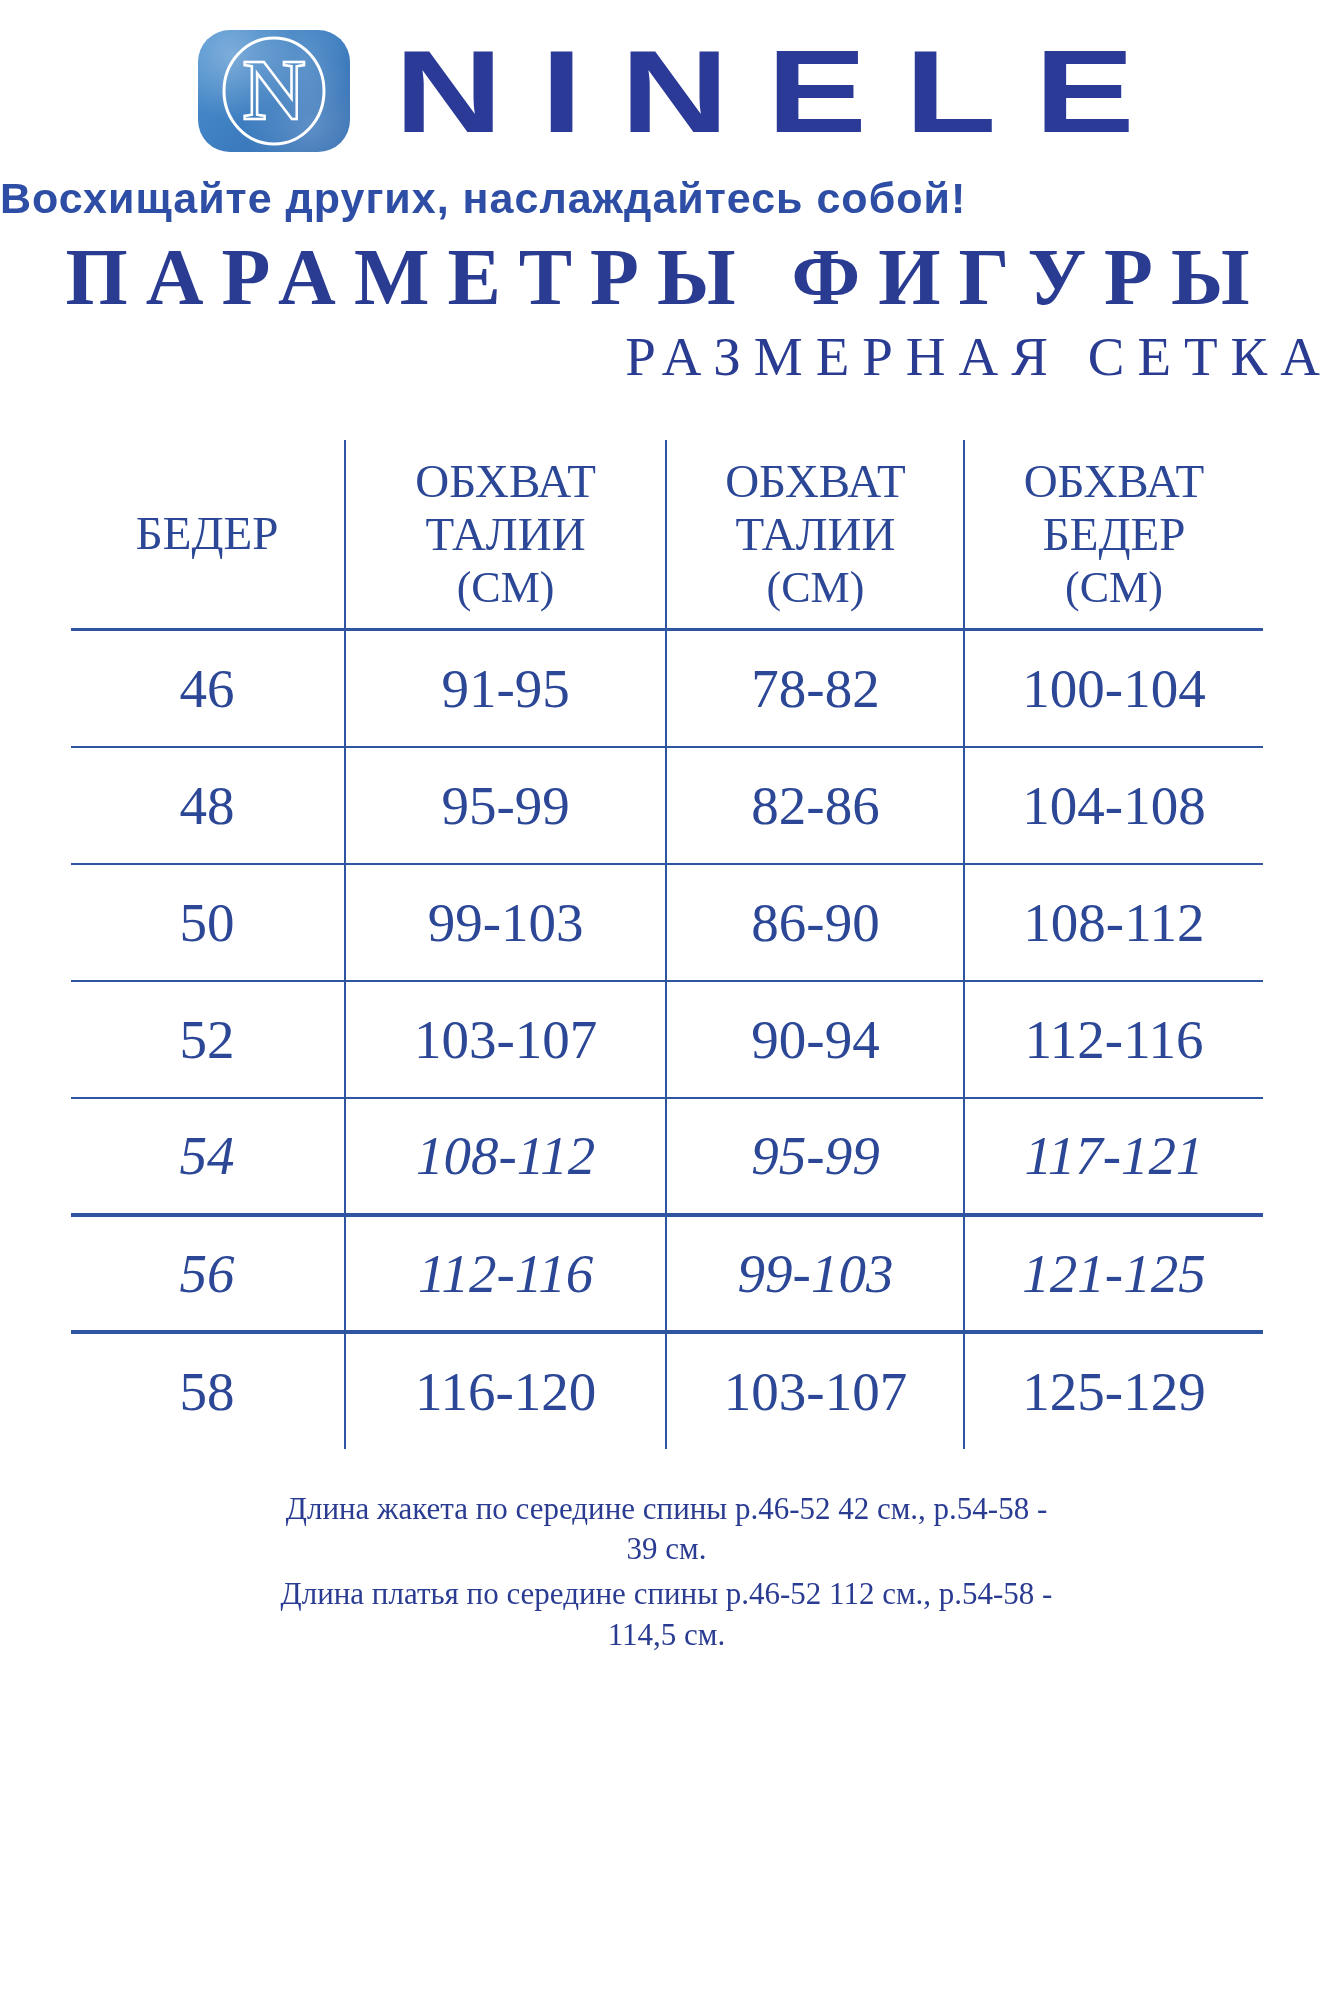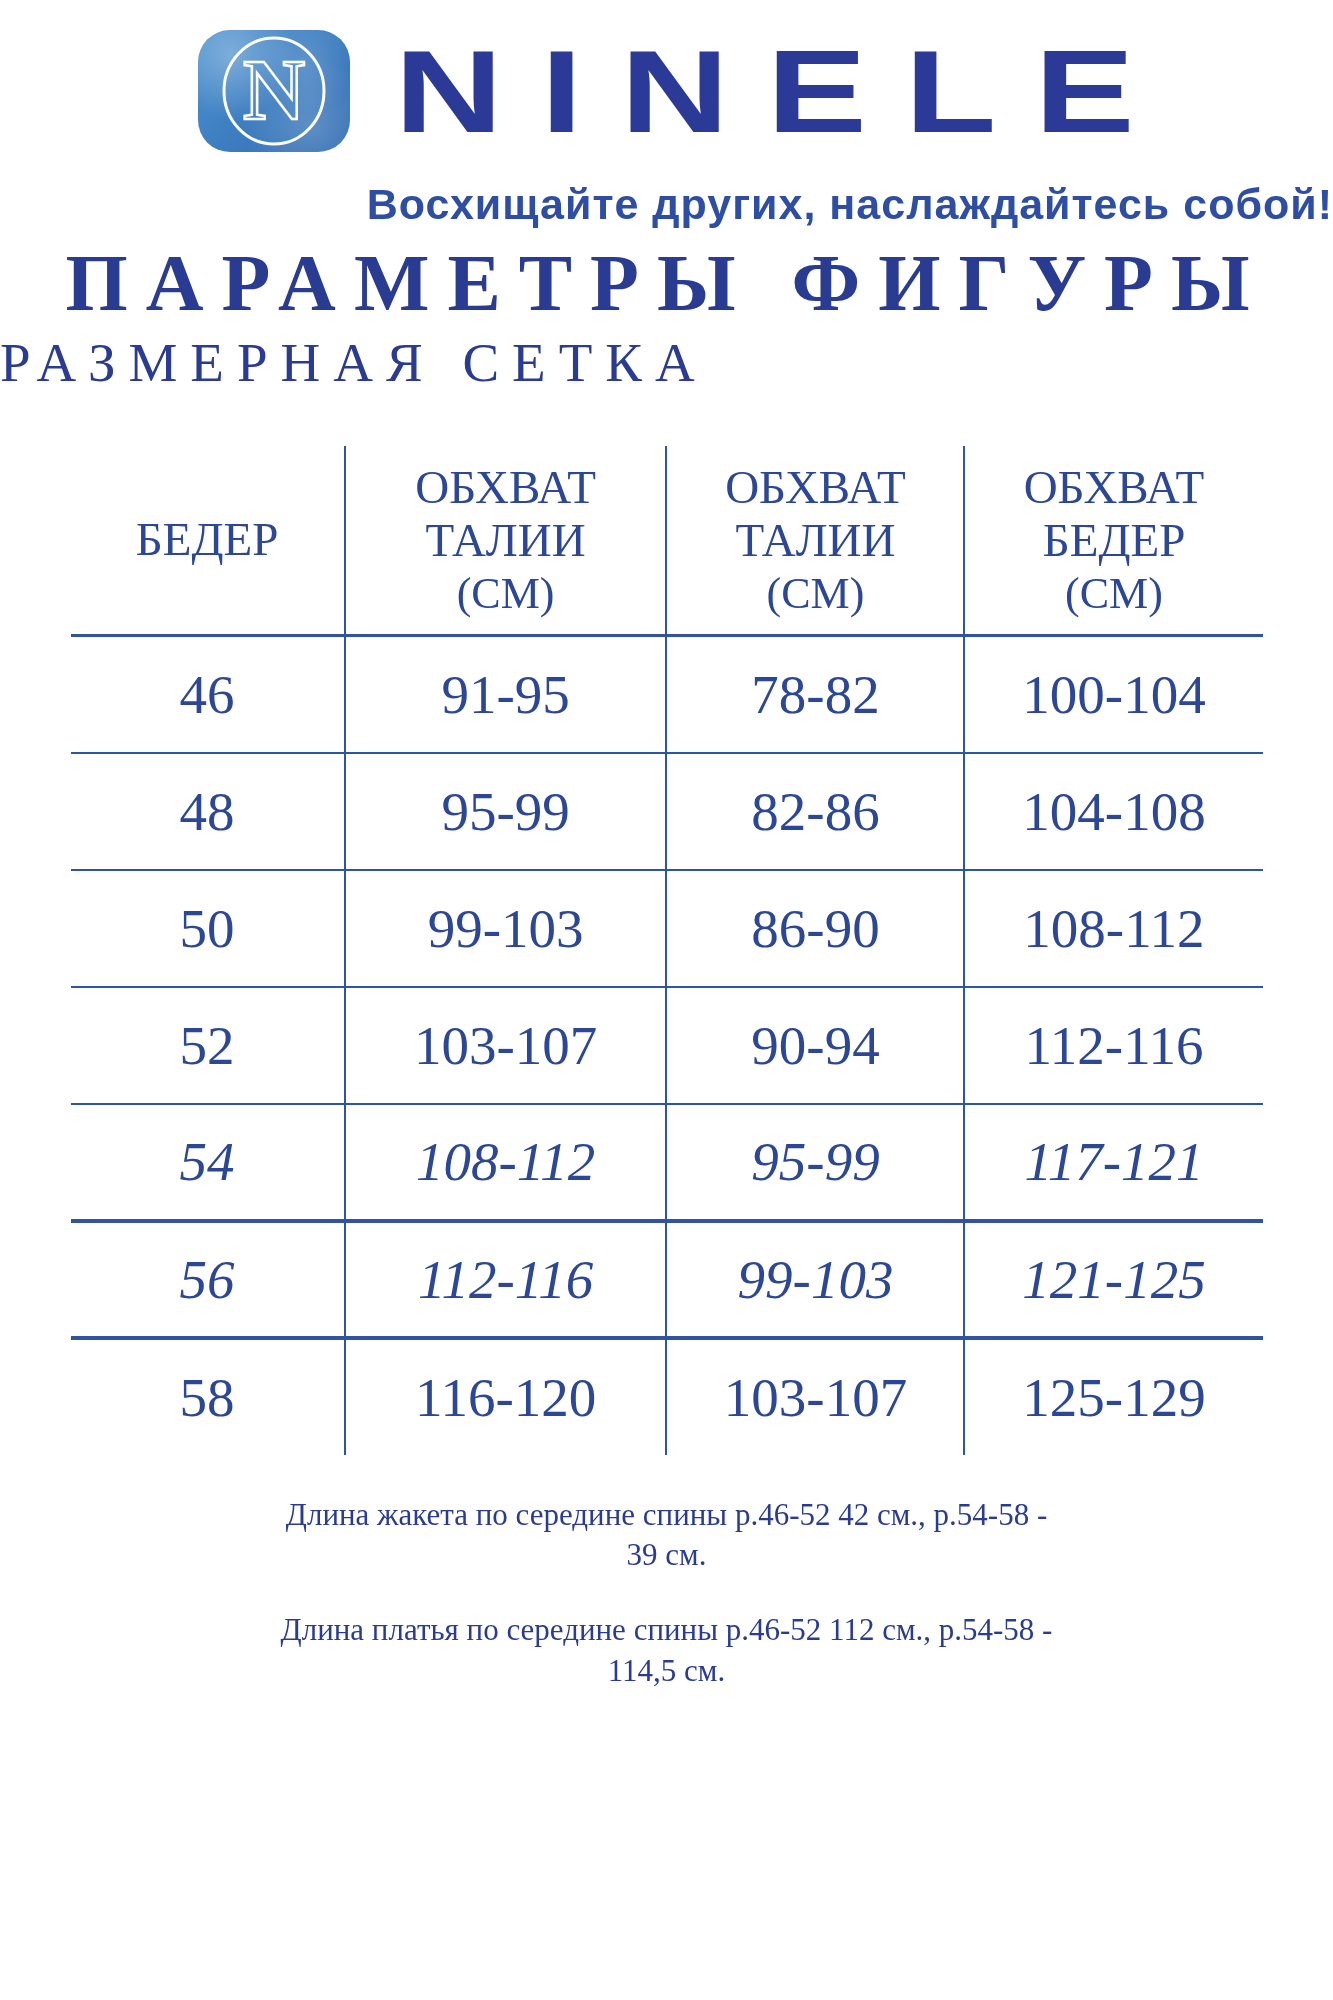--- a/index.html
+++ b/index.html
@@ -34,34 +34,34 @@
     display:flex;align-items:center;justify-content:center;
   }
   .brand-name{
     font-family:"Liberation Sans","DejaVu Sans",sans-serif;
     font-weight:700;font-size:150px;line-height:1;
     letter-spacing:38px;margin-right:-38px;
     color:var(--brand-blue);
     transform:scaleY(0.78);
   }
   .tagline{
-    margin-top:28px;text-align:right;
+    margin-top:22px;text-align:left;
     font-family:"Liberation Sans","DejaVu Sans",sans-serif;
     font-weight:700;font-size:43px;letter-spacing:1px;
     color:var(--tagline-blue);
   }
 
   
   .title{
     margin-top:14px;text-align:center;
     font-weight:700;font-size:80px;line-height:1.0;
     letter-spacing:18px;color:var(--heading-blue);
   }
   .subtitle{
-    margin-top:10px;text-align:left;
+    margin-top:10px;text-align:right;
     font-weight:400;font-size:55px;line-height:1.1;
     letter-spacing:13px;color:var(--heading-blue);
   }
 
   
   table.size-table{
     width:1192px;margin:52px auto 0 auto;
     border-collapse:collapse;table-layout:fixed;
     color:var(--table-blue);
   }
@@ -81,21 +81,21 @@
     font-size:55px;border-bottom:2px solid var(--line-blue);
   }
   tbody tr.thick td{border-bottom-width:4px;font-style:italic;}
   tbody tr.last td{border-bottom:none;}
 
   
   .notes{
     width:1280px;margin:40px auto 0 auto;text-align:center;
     color:var(--heading-blue);font-size:31px;line-height:1.32;
   }
-  .note + .note{margin-top:34px;}
+  .note + .note{margin-top:4px;}
   .note-line{display:block;}
 </style>
 </head>
 <body>
 
 <div class="page">
 
   <header>
     <div class="brand-row">
       <div class="logo-badge">

